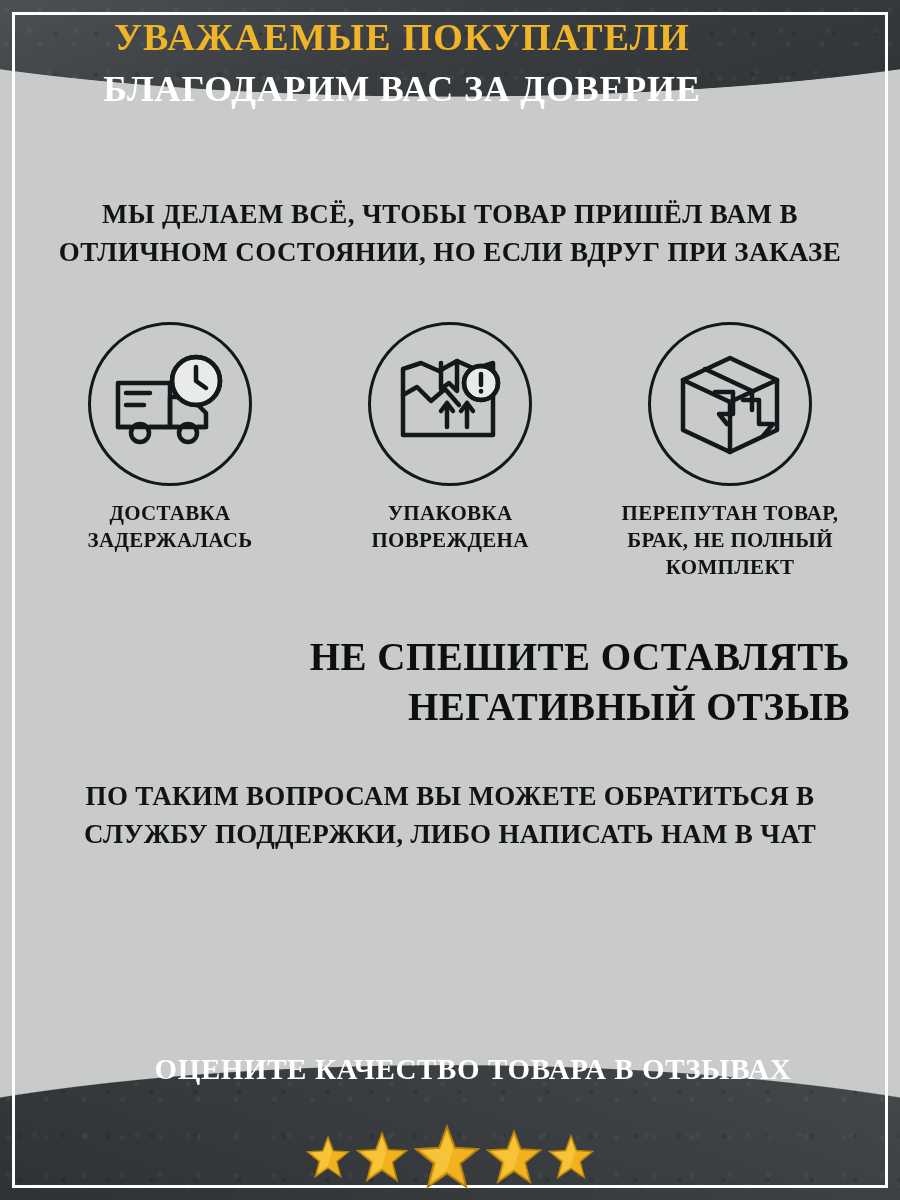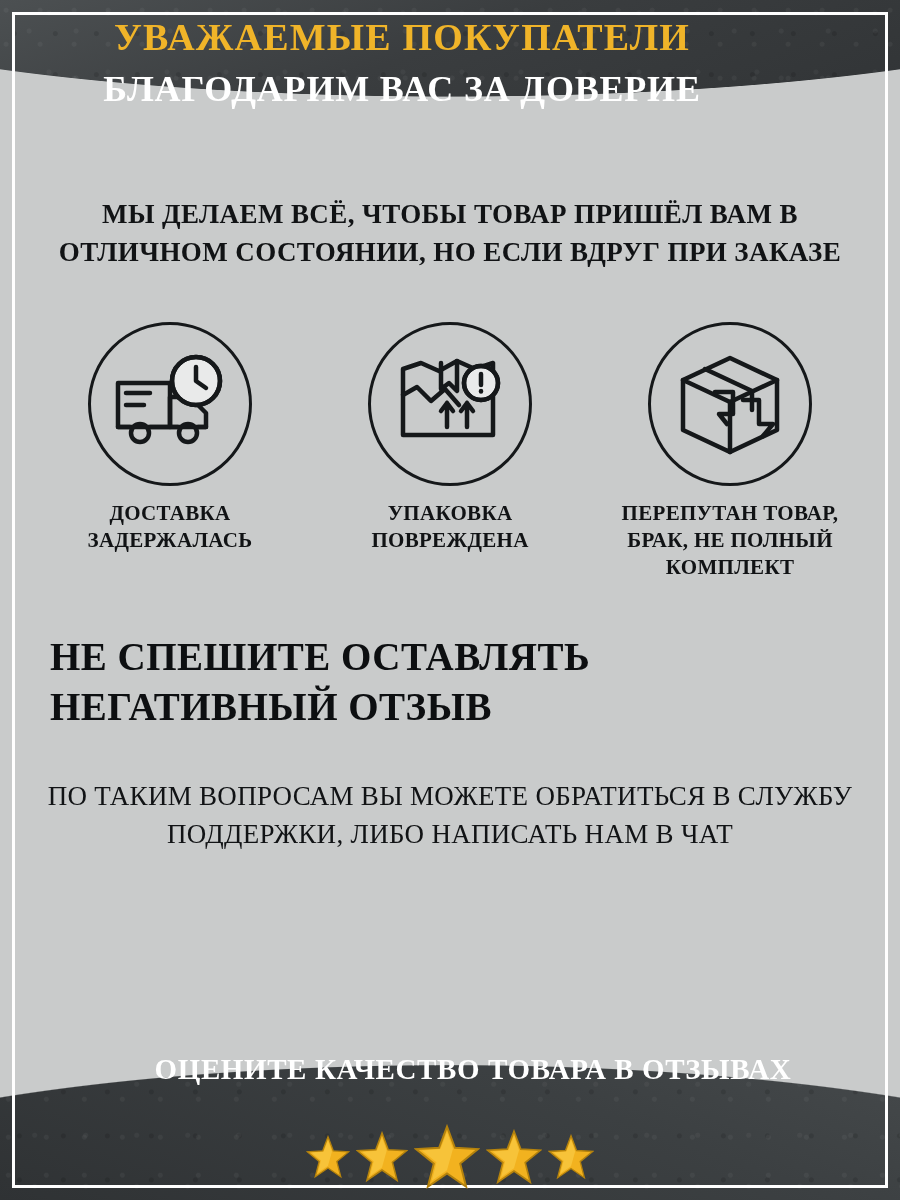--- a/index.html
+++ b/index.html
@@ -125,35 +125,35 @@
     font-weight: bold;
     line-height: 1.28;
     color: #111315;
     letter-spacing: 0.3px;
   }
 
   .headline {
     position: absolute;
     left: 50px; top: 632px;
     width: 800px;
-    text-align: left;
+    text-align: right;
     font-size: 39px;
     font-weight: bold;
     line-height: 1.28;
     color: #0d0f11;
     letter-spacing: 0.5px;
   }
 
   .support {
     position: absolute;
     left: 40px; top: 778px;
     width: 820px;
     text-align: center;
     font-size: 27px;
-    font-weight: normal;
+    font-weight: bold;
     line-height: 1.4;
     color: #111315;
     letter-spacing: 0.3px;
   }
 
   
   .footer-text {
     position: absolute;
     left: 0; bottom: 112px;
     width: 900px;

